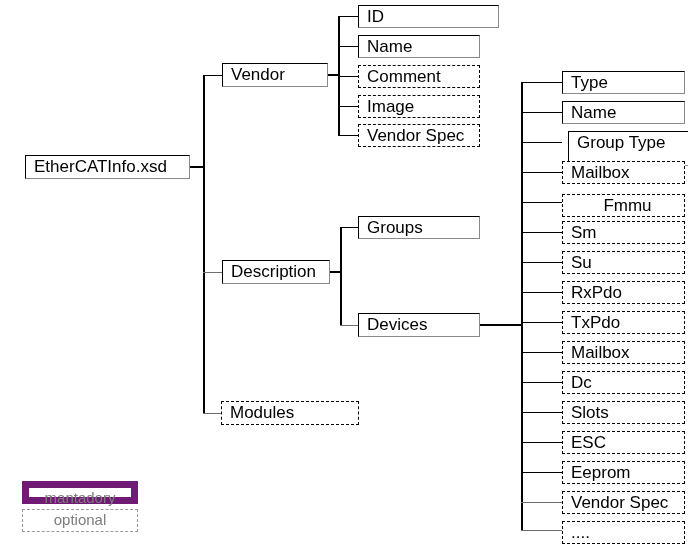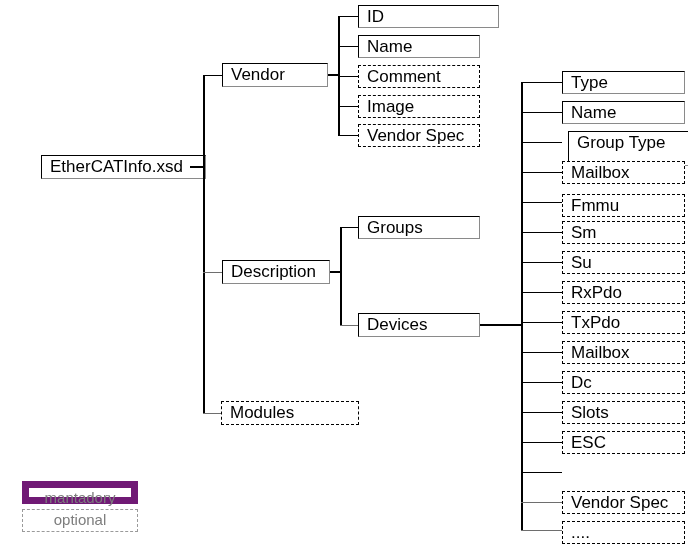--- a/index.html
+++ b/index.html
@@ -77,21 +77,21 @@
   .legend-box.optional {
     border: 1px dashed #9a9a9a;
     text-align: center;
   }
 </style>
 </head>
 <body>
 
 <div id="canvas">
 
-  <div class="node mandatory" style="left:25px; top:155px; width:165px; height:24px;margin-left:16px;">
+  <div class="node mandatory" style="left:25px; top:155px; width:165px; height:24px;">
     <span>EtherCATInfo.xsd</span>
   </div>
 
   <div class="hline thick" style="left:190px; top:166px; width:14px;"></div>
   <div class="vline thick" style="left:203px; top:75px; height:339px;"></div>
 
   <div class="hline" style="left:203px; top:75px; width:20px;"></div>
   <div class="hline soft" style="left:203px; top:272px; width:20px;"></div>
   <div class="hline soft" style="left:203px; top:413px; width:19px;"></div>
 
@@ -170,21 +170,21 @@
   </div>
   <div class="node mandatory" style="left:562px; top:101px; width:123px; height:23px;">
     <span>Name</span>
   </div>
   <div class="node mandatory" style="left:568px; top:131px; width:123px; height:35px;">
     <span>Group Type</span>
   </div>
   <div class="node optional" style="left:562px; top:161px; width:123px; height:23px;">
     <span>Mailbox</span>
   </div>
-  <div class="node optional" style="left:562px; top:194px; width:123px; height:23px;">
+  <div class="node optional" style="left:562px; top:194px; width:123px; height:23px;text-align:center;">
     <span>Fmmu</span>
   </div>
   <div class="node optional" style="left:562px; top:221px; width:123px; height:23px;">
     <span>Sm</span>
   </div>
   <div class="node optional" style="left:562px; top:251px; width:123px; height:23px;">
     <span>Su</span>
   </div>
   <div class="node optional" style="left:562px; top:281px; width:123px; height:23px;">
     <span>RxPdo</span>
@@ -197,20 +197,23 @@
   </div>
   <div class="node optional" style="left:562px; top:371px; width:123px; height:23px;">
     <span>Dc</span>
   </div>
   <div class="node optional" style="left:562px; top:401px; width:123px; height:23px;">
     <span>Slots</span>
   </div>
   <div class="node optional" style="left:562px; top:431px; width:123px; height:23px;">
     <span>ESC</span>
   </div>
+  <div class="node optional" style="left:562px; top:461px; width:123px; height:23px;">
+    <span>Eeprom</span>
+  </div>
   <div class="node optional" style="left:562px; top:491px; width:123px; height:23px;">
     <span>Vendor Spec</span>
   </div>
   <div class="node optional" style="left:562px; top:521px; width:123px; height:23px;">
     <span>....</span>
   </div>
 
   <div class="legend-box mandatory" style="left:22px; top:481px; width:116px; height:23px;">
     <span>mantadory</span>
   </div>

